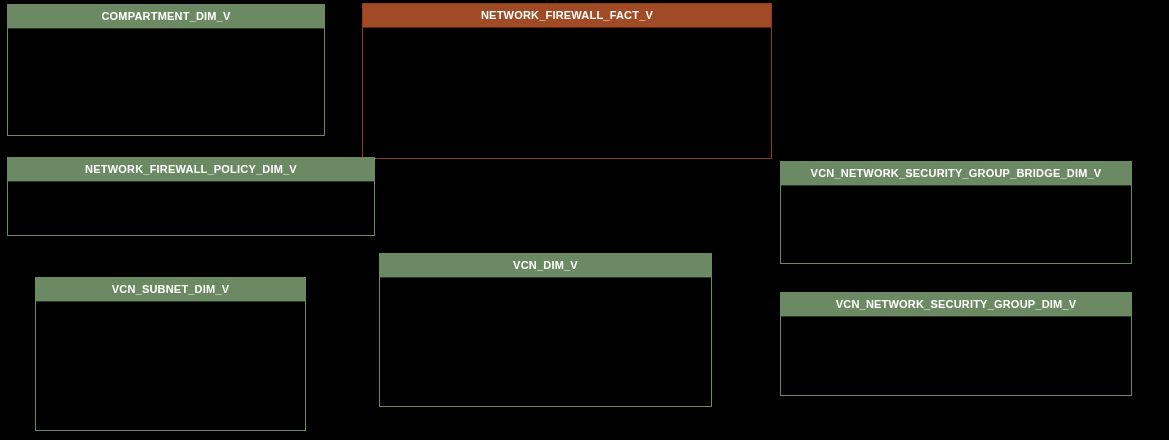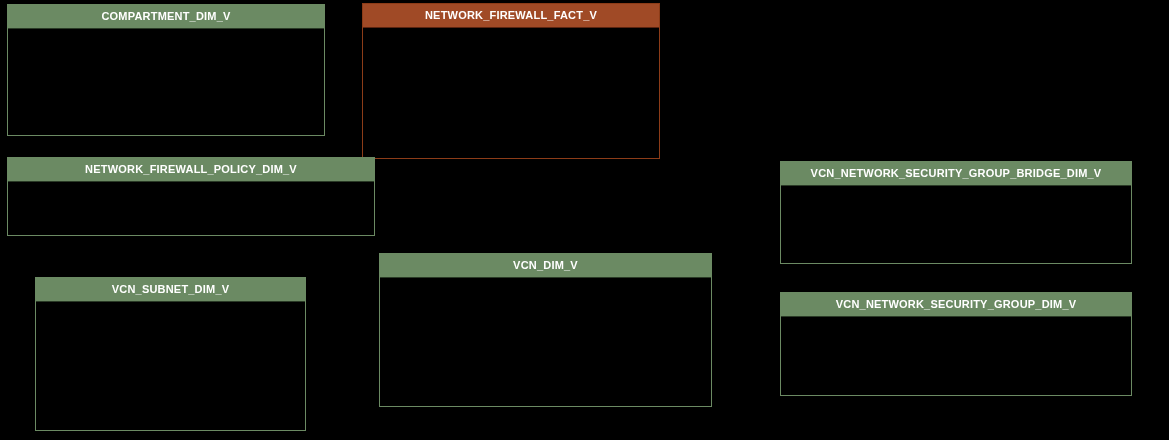--- a/index.html
+++ b/index.html
@@ -57,21 +57,21 @@
   }
 </style>
 </head>
 <body>
 
 <div id="canvas">
     <div class="entity" style="left: 7px; top: 4px; width: 318px; height: 132px;">
       <div class="entity-header">COMPARTMENT_DIM_V</div>
       <div class="entity-body"></div>
     </div>
-    <div class="entity fact" style="left: 362px; top: 3px; width: 298px; height: 156px;">
+    <div class="entity fact" style="left: 362px; top: 3px; width: 410px; height: 156px;">
       <div class="entity-header">NETWORK_FIREWALL_FACT_V</div>
       <div class="entity-body"></div>
     </div>
     <div class="entity" style="left: 7px; top: 157px; width: 368px; height: 79px;">
       <div class="entity-header">NETWORK_FIREWALL_POLICY_DIM_V</div>
       <div class="entity-body"></div>
     </div>
     <div class="entity" style="left: 780px; top: 161px; width: 352px; height: 103px;">
       <div class="entity-header">VCN_NETWORK_SECURITY_GROUP_BRIDGE_DIM_V</div>
       <div class="entity-body"></div>

